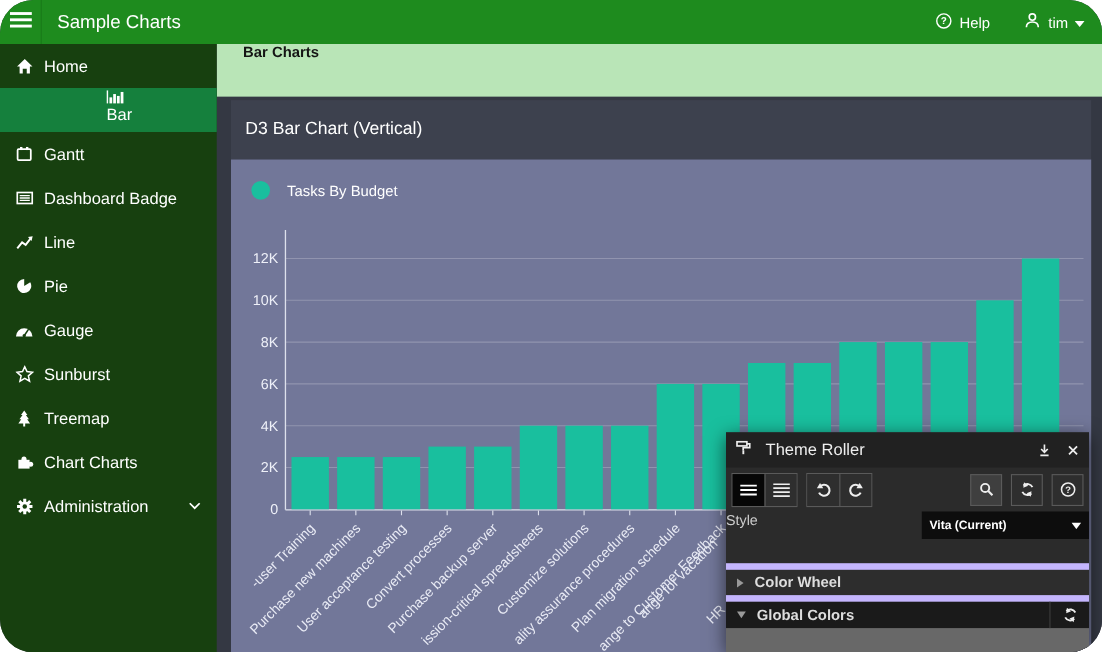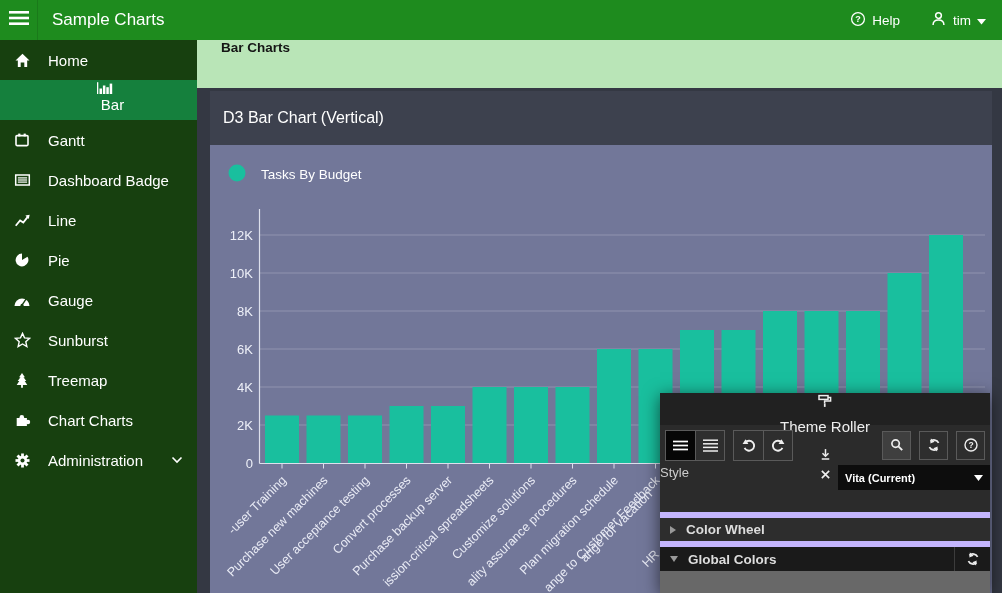--- a/index.html
+++ b/index.html
@@ -1,53 +1,53 @@
 <!DOCTYPE html>
 <html><head>
 <meta charset="utf-8">
 <style>
   * { box-sizing: border-box; margin: 0; padding: 0; }
   html,body { width:1002px; height:593px; overflow:hidden; }
   body { font-family:"Liberation Sans", sans-serif; }
-  .app { position:relative; width:1002px; height:593px; background:#343843; overflow:hidden; }
+  .app { position:relative; width:1002px; height:593px; background:#343843; overflow:hidden;border-radius:30px; }
 
   
   .topbar { position:absolute; left:0; top:0; width:1002px; height:40px;
             background:#1e8b1e; display:flex; align-items:center; color:#fff; z-index:5; }
   .hamburger { width:37px; height:40px; display:flex; align-items:center; justify-content:center; cursor:pointer; }
   .topbar-divider { width:1px; height:40px; background:#1a7a1a; }
   .topbar-title { margin-left:14px; font-size:17px; }
   .topbar-right { margin-left:auto; display:flex; align-items:center; gap:30px; padding-right:16px; }
   .tb-item { display:flex; align-items:center; gap:6px; font-size:13.5px; cursor:pointer; }
 
   
   .sidebar { position:absolute; left:0; top:40px; width:197px; height:553px; background:#17400f; z-index:4; }
   .side-item { height:40px; display:flex; align-items:center; padding-left:12px; color:#fff;
                font-size:15px; cursor:pointer; }
   .side-item.active { background:#15803d;flex-direction:column; }
   .side-icon { width:20px; display:flex; justify-content:center; }
-  .side-label { margin-left:16px; white-space:nowrap; }
+  .side-label { margin-left:8px; white-space:nowrap; }
   .side-caret { margin-left:auto; margin-right:14px; display:flex; }
 
   
   .breadcrumb { position:absolute; left:197px; top:40px; width:805px; height:48px; background:#b9e5b7;
                 display:flex; padding-left:24px; font-size:13.5px; font-weight:bold; color:#151515; }
 
   
   .content { position:absolute; left:197px; top:88px; width:805px; height:505px; background:#343843;text-align:center; }
   .panel-header { position:absolute; left:13px; top:3px; width:782px; height:54px; background:#3d414e;
                   display:flex; align-items:center; padding-left:13px; color:#fff; font-size:16px; }
   .chart-area { position:absolute; left:13px; top:57px; width:782px; height:448px; background:#727799; }
   .chart-area svg text { font-family:"Liberation Sans", sans-serif; }
 
   
   .theme-roller { position:absolute; left:660px; top:393px; width:330px; height:200px; background:#2b2b2b;
                   z-index:20; box-shadow:0 3px 16px rgba(0,0,0,.6); color:#ddd; overflow:hidden; }
-  .tr-header { height:32px; background:#212121; display:flex; align-items:center; padding:0 19px; gap:6px;
-               font-size:15px; color:#eee;flex-direction:column; }
+  .tr-header { height:32px; background:#212121; display:flex; align-items:center; padding:0 8px; gap:12px;
+               font-size:15px; color:#eee; }
   .tr-header .spacer { flex:1; }
   .tr-hbtn { display:flex; align-items:center; cursor:pointer; }
   .tr-toolbar { height:40px; display:flex; align-items:center; padding:0 5px; }
   .tr-group { display:flex; border:1px solid #5a5a5a; margin-right:8px; }
   .tbtn { width:29px; height:29px; background:#2e2e2e; border:none; display:flex; align-items:center;
           justify-content:center; cursor:pointer; padding:0; }
   .tr-group .tbtn + .tbtn { border-left:1px solid #5a5a5a; }
   .tbtn.active { background:#060606; }
   .tr-right { margin-left:auto; display:flex; gap:8px; }
   .tr-right .tbtn { border:1px solid #5a5a5a; }

